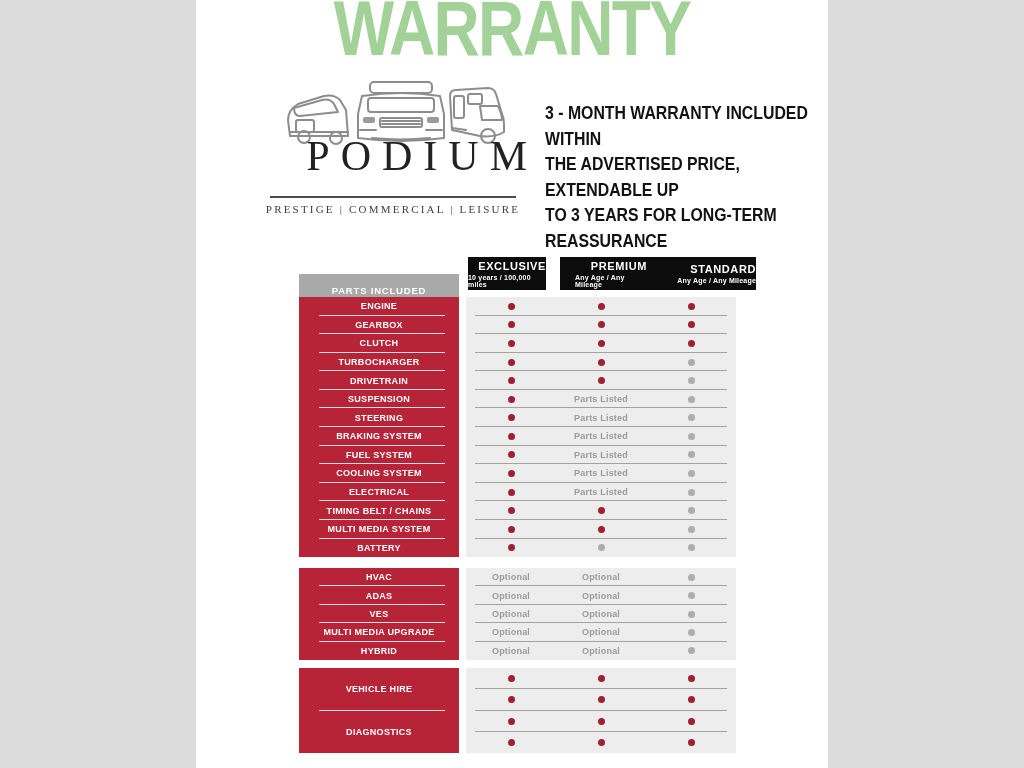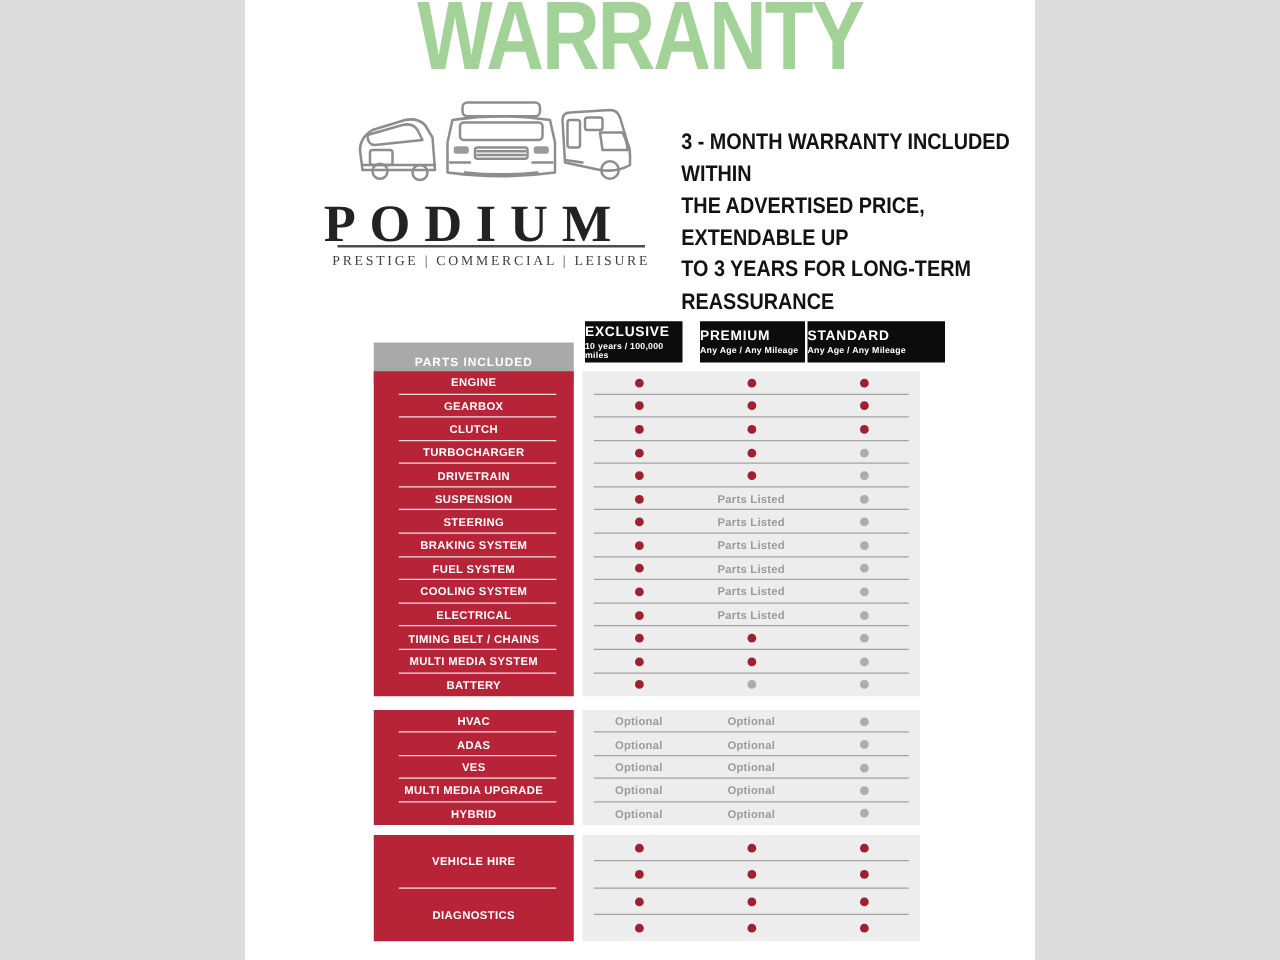--- a/index.html
+++ b/index.html
@@ -14,43 +14,43 @@
   .side-bar.left{left:0;}
   .side-bar.right{left:828px;}
 
   
   .title{position:absolute;left:196px;top:-8px;width:632px;margin:0;text-align:center;
          font-size:78px;line-height:72px;font-weight:800;color:var(--green);
          letter-spacing:-2px;transform:scaleX(.82);}
 
   
   .vehicles{position:absolute;left:284px;top:80px;width:222px;height:66px;}
-  .brand-name{position:absolute;left:248px;top:156px;width:290px;text-align:left;
-              font-family:"Liberation Serif",serif;font-size:42px;font-weight:700;
+  .brand-name{position:absolute;left:248px;top:132px;width:290px;text-align:right;
+              font-family:"Liberation Serif",serif;font-size:42px;font-weight:400;
               color:#222;letter-spacing:11px;text-indent:11px;}
   .brand-rule{position:absolute;left:270px;top:196px;width:246px;height:2px;background:#4d4d4d;}
   .brand-tagline{position:absolute;left:238px;top:203px;width:310px;text-align:center;
                  font-family:"Liberation Serif",serif;font-size:11px;color:#3f3f3f;
                  letter-spacing:2.2px;}
 
   
   .intro{position:absolute;left:545px;top:101px;width:330px;transform:scaleX(.88);
          transform-origin:left top;color:var(--ink);font-weight:800;font-size:18px;
          line-height:25.5px;letter-spacing:0;}
 
   
   .parts-header{position:absolute;left:299px;top:258px;width:160px;height:32px;
                 background:var(--parts-hdr);color:#fff;font-size:9.5px;font-weight:700;
                 letter-spacing:.8px;display:flex;align-items:center;justify-content:center;margin-top:16px;}
   .plan-box{position:absolute;top:257px;height:33px;background:var(--plan-hdr);color:#fff;
-            display:flex;flex-direction:column;align-items:flex-start;justify-content:center;gap:2px;}
+            display:flex;flex-direction:column;align-items:flex-end;justify-content:center;gap:2px;}
   .plan-box .plan-name{font-size:11px;font-weight:800;letter-spacing:.6px;}
   .plan-box .plan-sub{font-size:7px;font-weight:700;letter-spacing:.2px;}
   .plan-exclusive{left:468px;width:78px;}
-  .plan-premium{left:560px;width:84px;}
+  .plan-premium{left:560px;width:72px;padding-left:15px;}
   .plan-standard{left:646px;width:110px;}
 
   
   .group{position:absolute;left:0;width:1024px;}
   .group1{top:297px;height:260px;}
   .group2{top:568px;height:92px;}
   .group3{top:668px;height:85px;}
   .red-panel{position:absolute;left:299px;width:160px;top:0;bottom:0;background:var(--red);
              display:flex;flex-direction:column;}
   .value-panel{position:absolute;left:466px;width:270px;top:0;bottom:0;background:var(--panel-bg);

